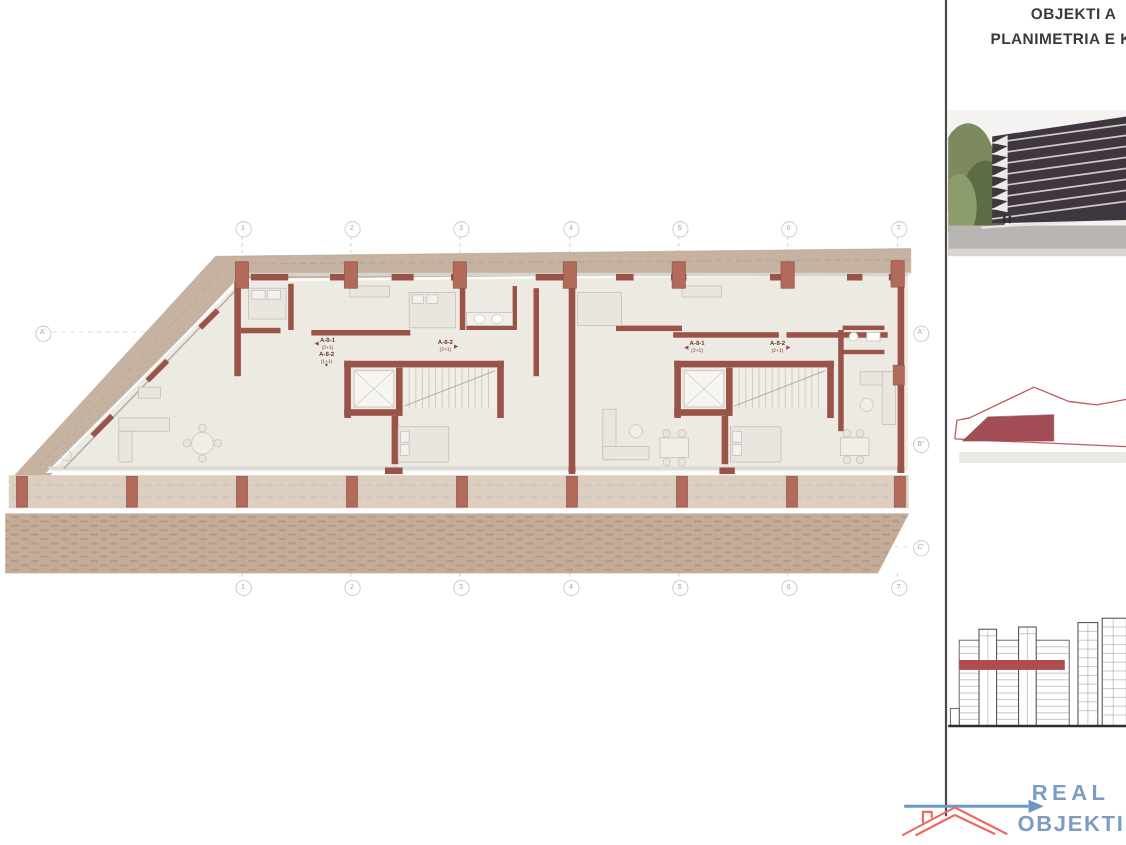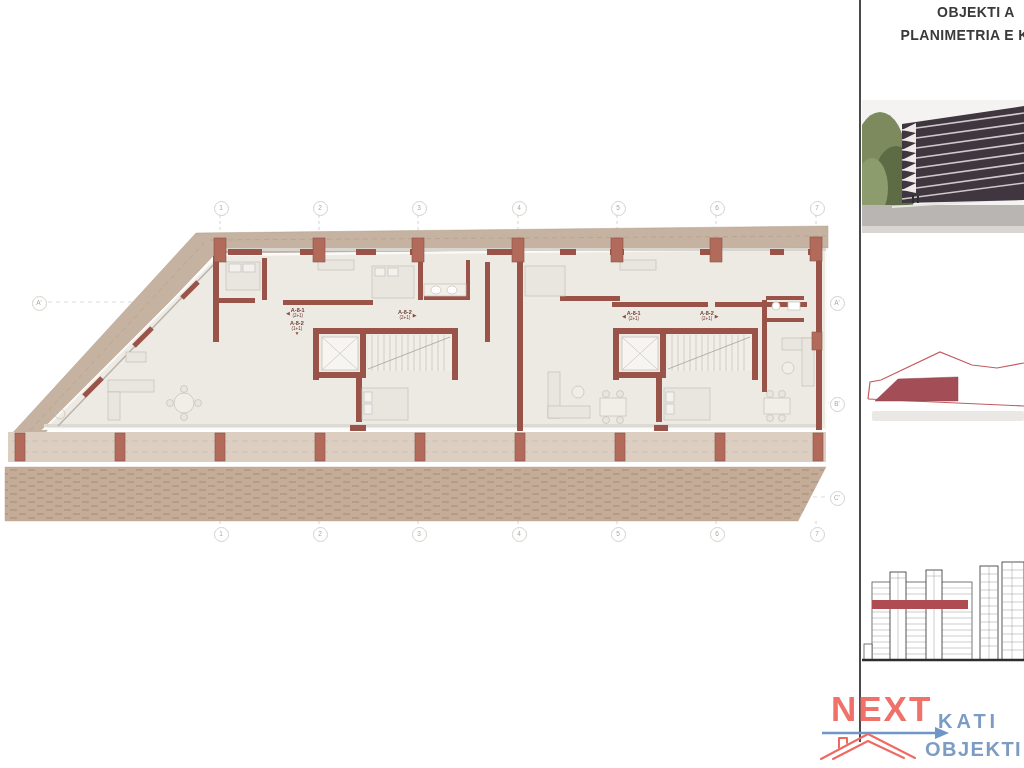--- a/index.html
+++ b/index.html
@@ -467,22 +467,21 @@
         <line x1="142" y1="70" x2="164" y2="70"></line>
       <line x1="142" y1="78" x2="164" y2="78"></line>
         <line x1="142" y1="86" x2="164" y2="86"></line>
       <line x1="142" y1="94" x2="164" y2="94"></line>
       <line x1="129" y1="10" x2="129" y2="104"></line>
         <line x1="152" y1="6" x2="152" y2="104"></line>
     </g>
     <line x1="2" y1="104" x2="164" y2="104" stroke="#2e2e2e" stroke-width="2.4"></line>
   </svg>
 
-  <div class="logo-next">NEXT</div>
-  <div class="logo-real">KATI</div>
+  <div class="logo-real">REAL</div>
   <div class="logo-estate">OBJEKTI</div>
   <svg class="abs" style="left:820px;top:726px" width="132" height="14" viewBox="0 0 132 14">
     <line x1="2" y1="7" x2="115" y2="7" stroke="#6F97C6" stroke-width="2.6"></line>
     <polygon points="115,1 129,7 115,13" fill="#6F97C6"></polygon>
   </svg>
   <svg class="abs" style="left:818px;top:728px" width="102" height="34" viewBox="0 0 102 34">
     <g fill="none" stroke="#EE6A60" stroke-width="2" stroke-linejoin="round" stroke-linecap="round">
       <path d="M3,31 L50,6 L97,30"></path>
       <path d="M15,31 L50,13 L86,30"></path>
       <path d="M21,20 L21,10 L29,10 L29,15"></path>

